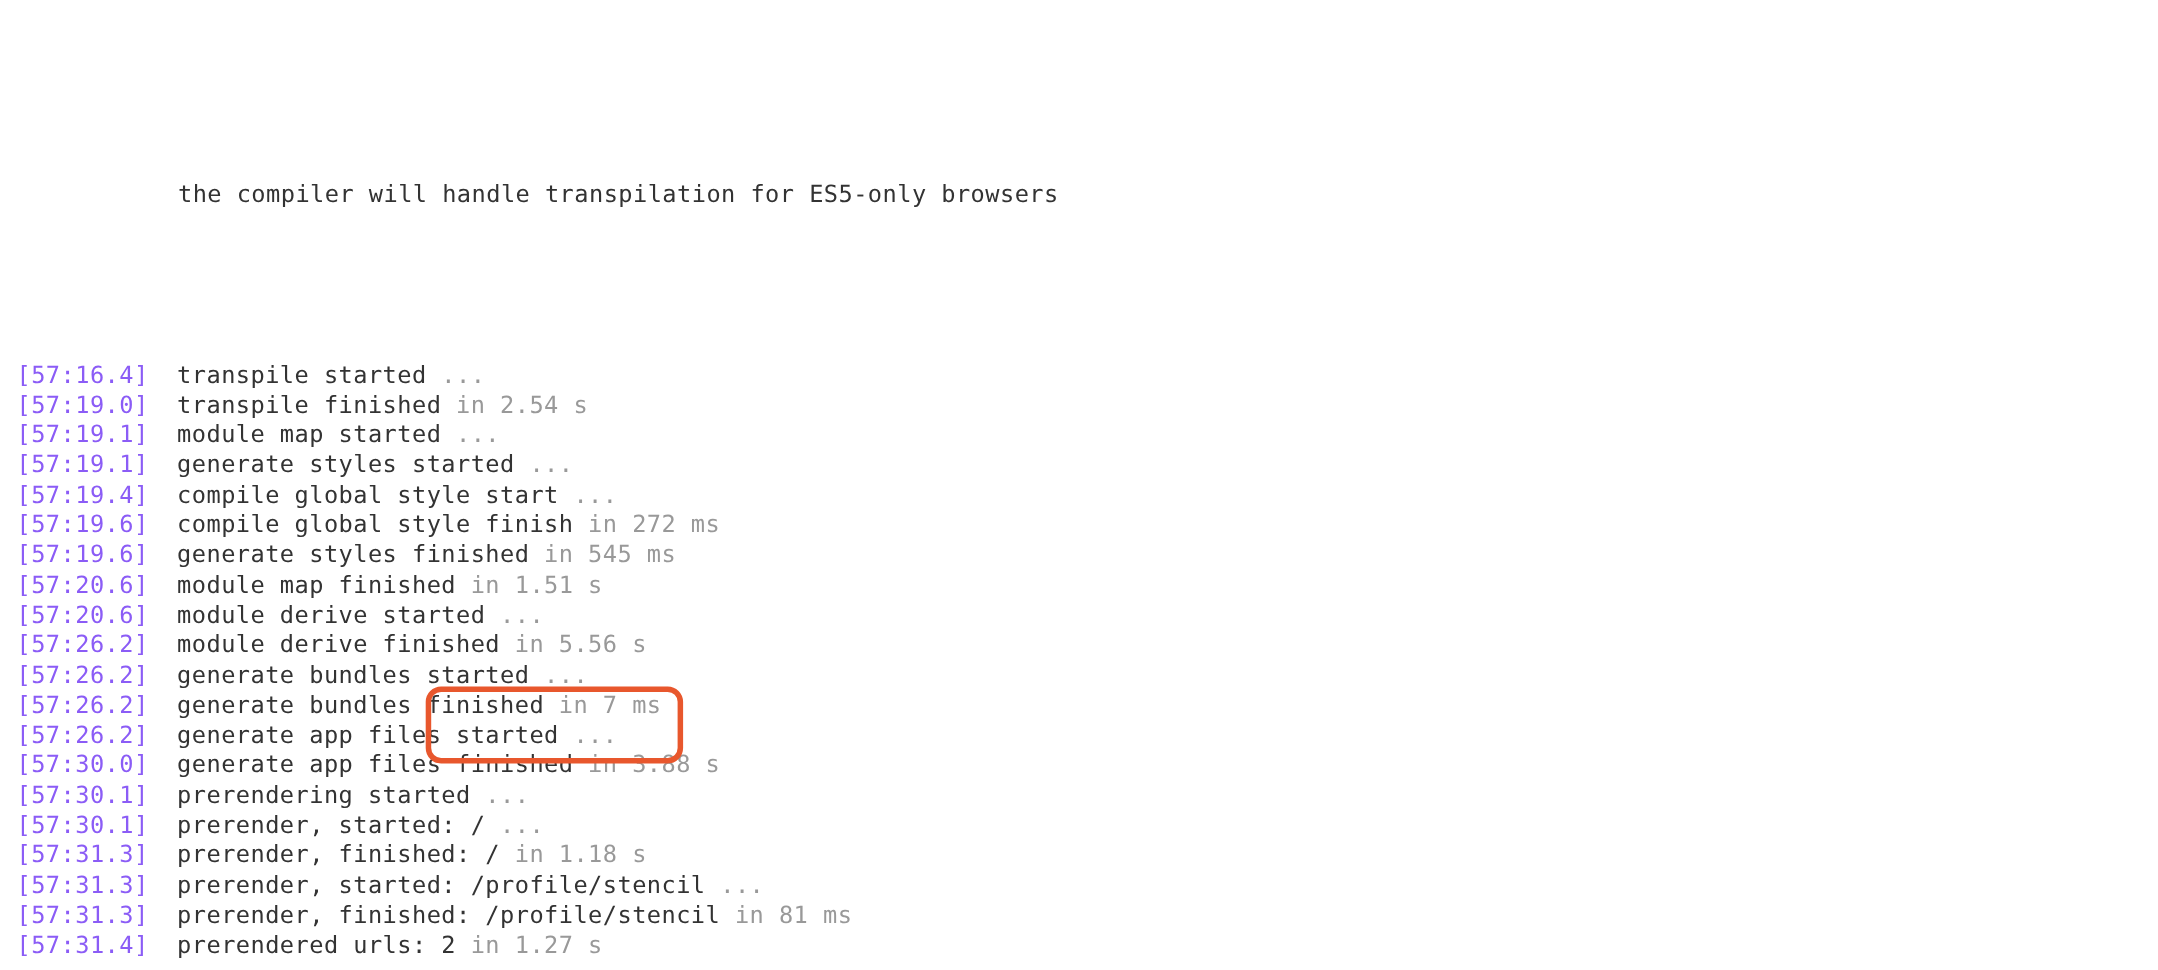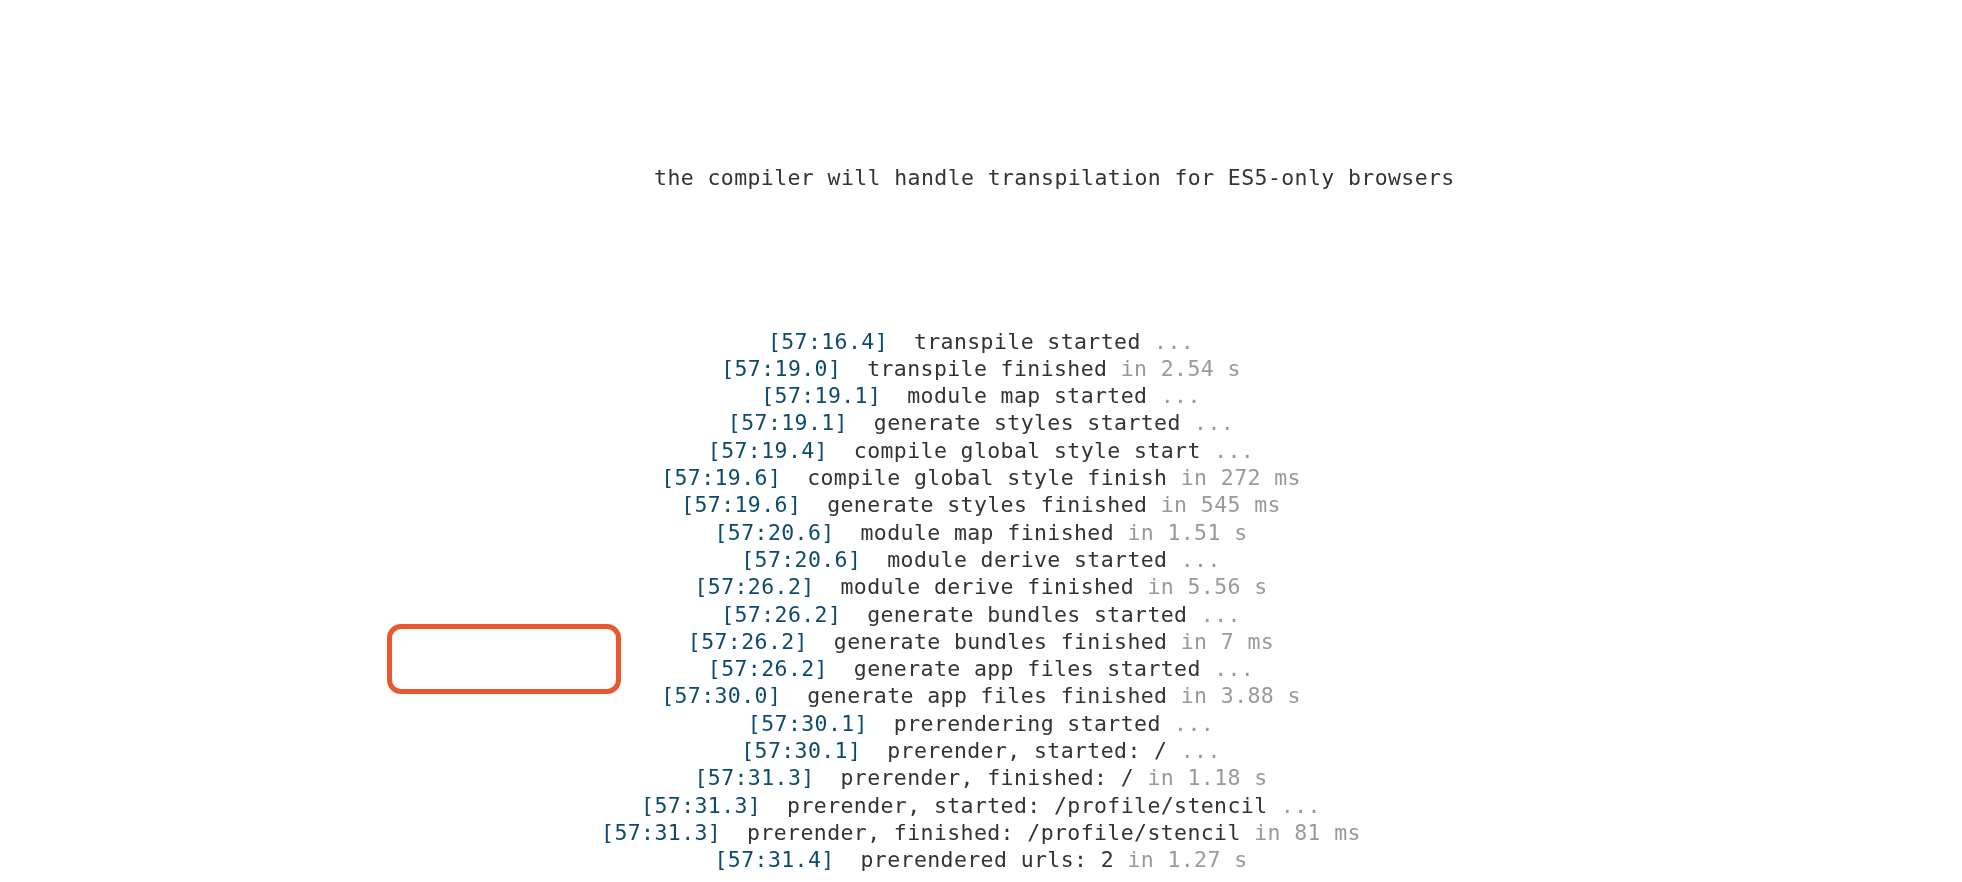--- a/index.html
+++ b/index.html
@@ -10,24 +10,23 @@
       font-size: 21.5px;
       line-height: 1.27;
       color: #333333;
       white-space: pre;
     }
     .terminal {
       padding: 0 15px 15px 15px;
     }
     .line {
       display: block;
-      text-align: center;
     }
     .timestamp {
-      color: #0c4a6e;
+      color: #8b5cf6;
       letter-spacing: 0.4px;
     }
     .msg {
       color: #333333;
       letter-spacing: 0.4px;
     }
     .dim {
       color: #999999;
       letter-spacing: 0.4px;
     }

